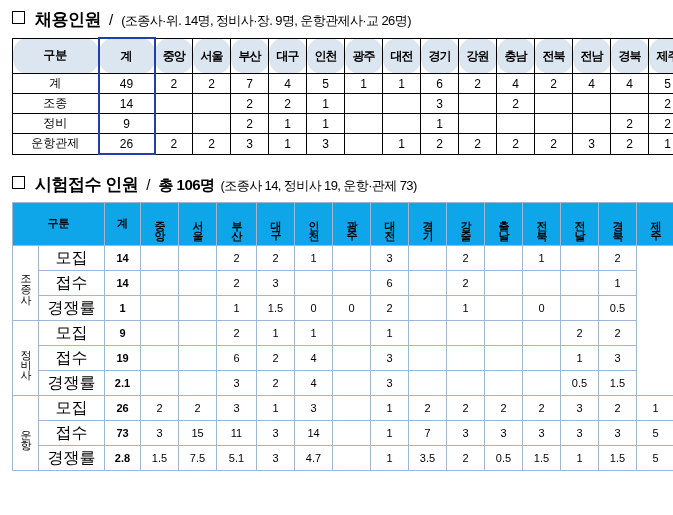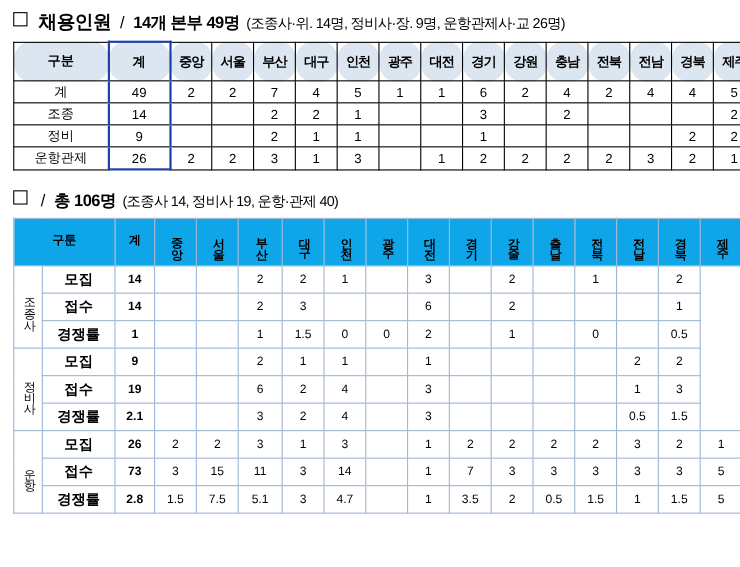--- a/index.html
+++ b/index.html
@@ -120,22 +120,22 @@
     font-size: 11px;
     line-height: 1.05;
   }
   table.t2 td.grp {
     background: #ffffff;
     font-size: 11px;
     letter-spacing: -0.5px;
     width: 26px;
   }
   table.t2 td.label {
-    font-weight: bold;
-    font-size: 13px;
+    font-weight: normal;
+    font-size: 16px;
   }
   table.t2 td.num {
     font-weight: bold;
     font-size: 11px;
   }
   table.t2 td.val {
     font-size: 11px;
   }
   .vtext {
     writing-mode: vertical-rl;
@@ -149,21 +149,20 @@
 </style>
 </head>
 <body>
 
 <div class="page">
 
   <div class="section-head">
     <span class="sq-bullet"></span>
     <span class="head-title">채용인원</span>
     <span class="head-sep">/</span>
-    <span class="head-sub">14개 본부 49명</span>
     <span class="head-paren">(조종사·위. 14명, 정비사·장. 9명, 운항관제사·교 26명)</span>
   </div>
 
   <table class="t1">
     <colgroup>
       <col style="width:86px">
       <col style="width:56px">
       <col style="width:38px">
         <col style="width:38px">
         <col style="width:38px">
@@ -300,23 +299,24 @@
         <td>2</td>
         <td>1</td>
       </tr>
     </tbody>
   </table>
 
   <div class="spacer"></div>
 
   <div class="section-head">
     <span class="sq-bullet"></span>
+    <span class="head-title">시험접수 인원</span>
     <span class="head-sep">/</span>
     <span class="head-sub">총 106명</span>
-    <span class="head-paren">(조종사 14, 정비사 19, 운항·관제 40)</span>
+    <span class="head-paren">(조종사 14, 정비사 19, 운항·관제 73)</span>
   </div>
 
   <table class="t2">
     <colgroup>
       <col style="width:26px">
       <col style="width:66px">
       <col style="width:36px">
       <col style="width:38px">
         <col style="width:38px">
         <col style="width:40px">

